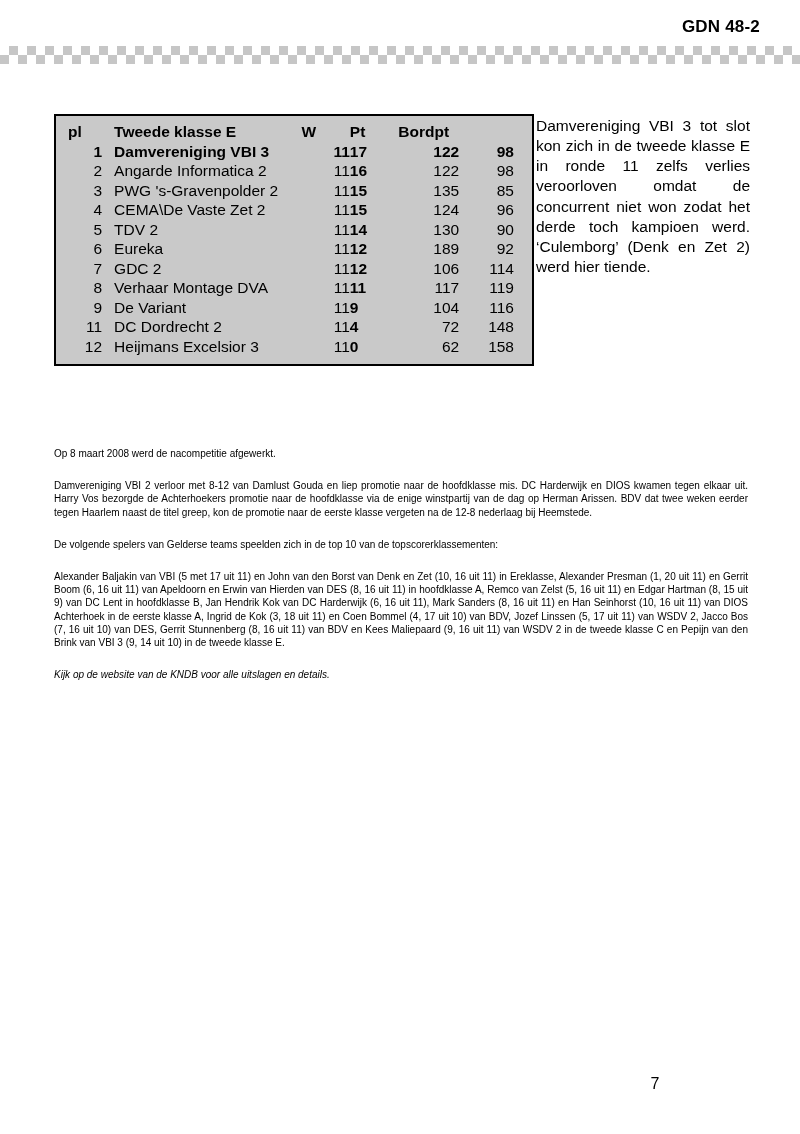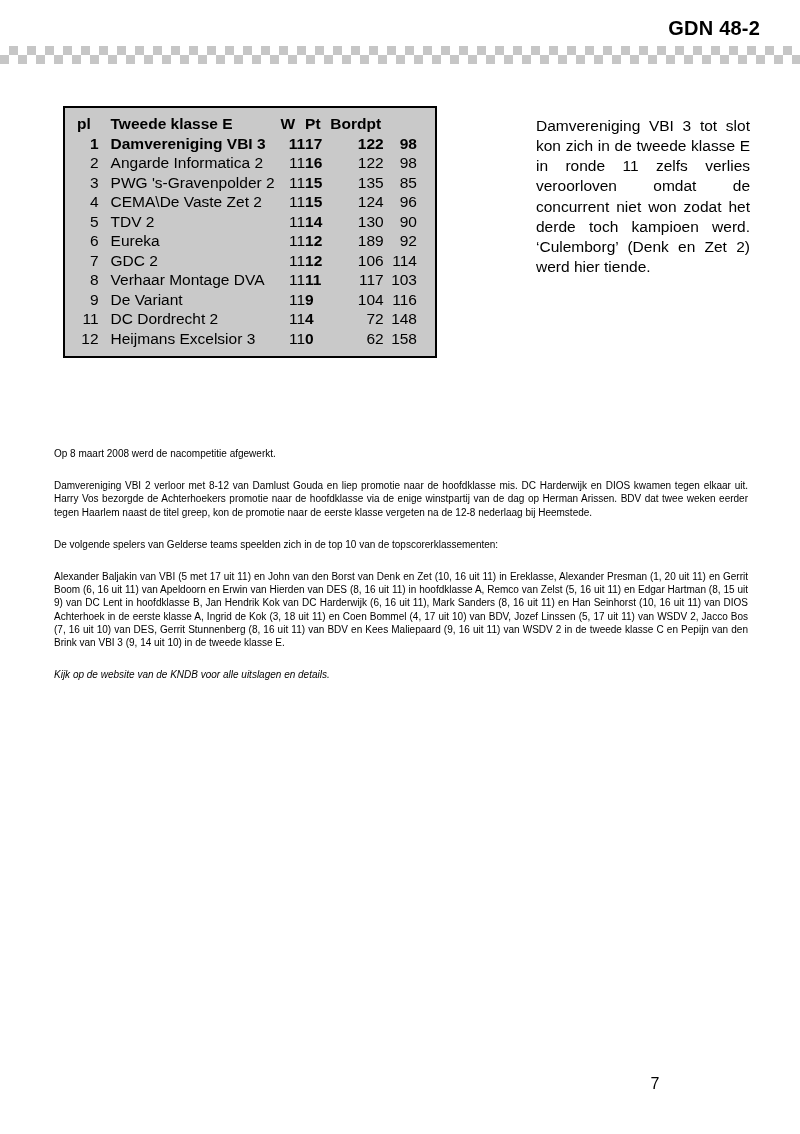--- a/index.html
+++ b/index.html
@@ -22,21 +22,21 @@
     position: absolute;
     top: 0;
     left: 0;
     width: 800px;
     height: 70px;
   }
   .header-title {
     position: absolute;
     right: 40px;
     top: 17px;
-    font-size: 20px;
+    font-size: 17px;
     font-weight: bold;
     letter-spacing: 0.2px;
     white-space: nowrap;
   }
   .checker-rule {
     position: absolute;
     left: 0;
     top: 46px;
     width: 800px;
     height: 18px;
@@ -45,27 +45,26 @@
       linear-gradient(45deg, #c6c6c6 25%, transparent 25%, transparent 75%, #c6c6c6 75%),
       linear-gradient(45deg, #c6c6c6 25%, transparent 25%, transparent 75%, #c6c6c6 75%);
     background-size: 18px 18px;
     background-position: 0 0, 9px 9px;
   }
 
   
   .standings-wrap {
     position: absolute;
     left: 54px;
-    top: 106px;
-    width: 374px;
+    top: 114px;
+    width: 480px;
     border: 2px solid #000000;
     background: #c9c9c9;
     box-sizing: border-box;
     padding: 6px 0 8px 0;
-    margin-left: 9px;
   }
   table.standings {
     border-collapse: collapse;
     width: 100%;
     font-size: 15.5px;
     line-height: 1.0;
   }
   table.standings td, table.standings th {
     padding: 2px 0 2px 0;
     border: 0;
@@ -201,21 +200,21 @@
           <td class="col-pt">12</td>
           <td class="col-b1">106</td>
           <td class="col-b2">114</td>
         </tr>
         <tr>
           <td class="col-pl">8</td>
           <td class="col-team">Verhaar Montage DVA</td>
           <td class="col-w">11</td>
           <td class="col-pt">11</td>
           <td class="col-b1">117</td>
-          <td class="col-b2">103</td>
+          <td class="col-b2">119</td>
         </tr>
         <tr>
           <td class="col-pl">9</td>
           <td class="col-team">De Variant</td>
           <td class="col-w">11</td>
           <td class="col-pt">9</td>
           <td class="col-b1">104</td>
           <td class="col-b2">116</td>
         </tr>
         <tr>

